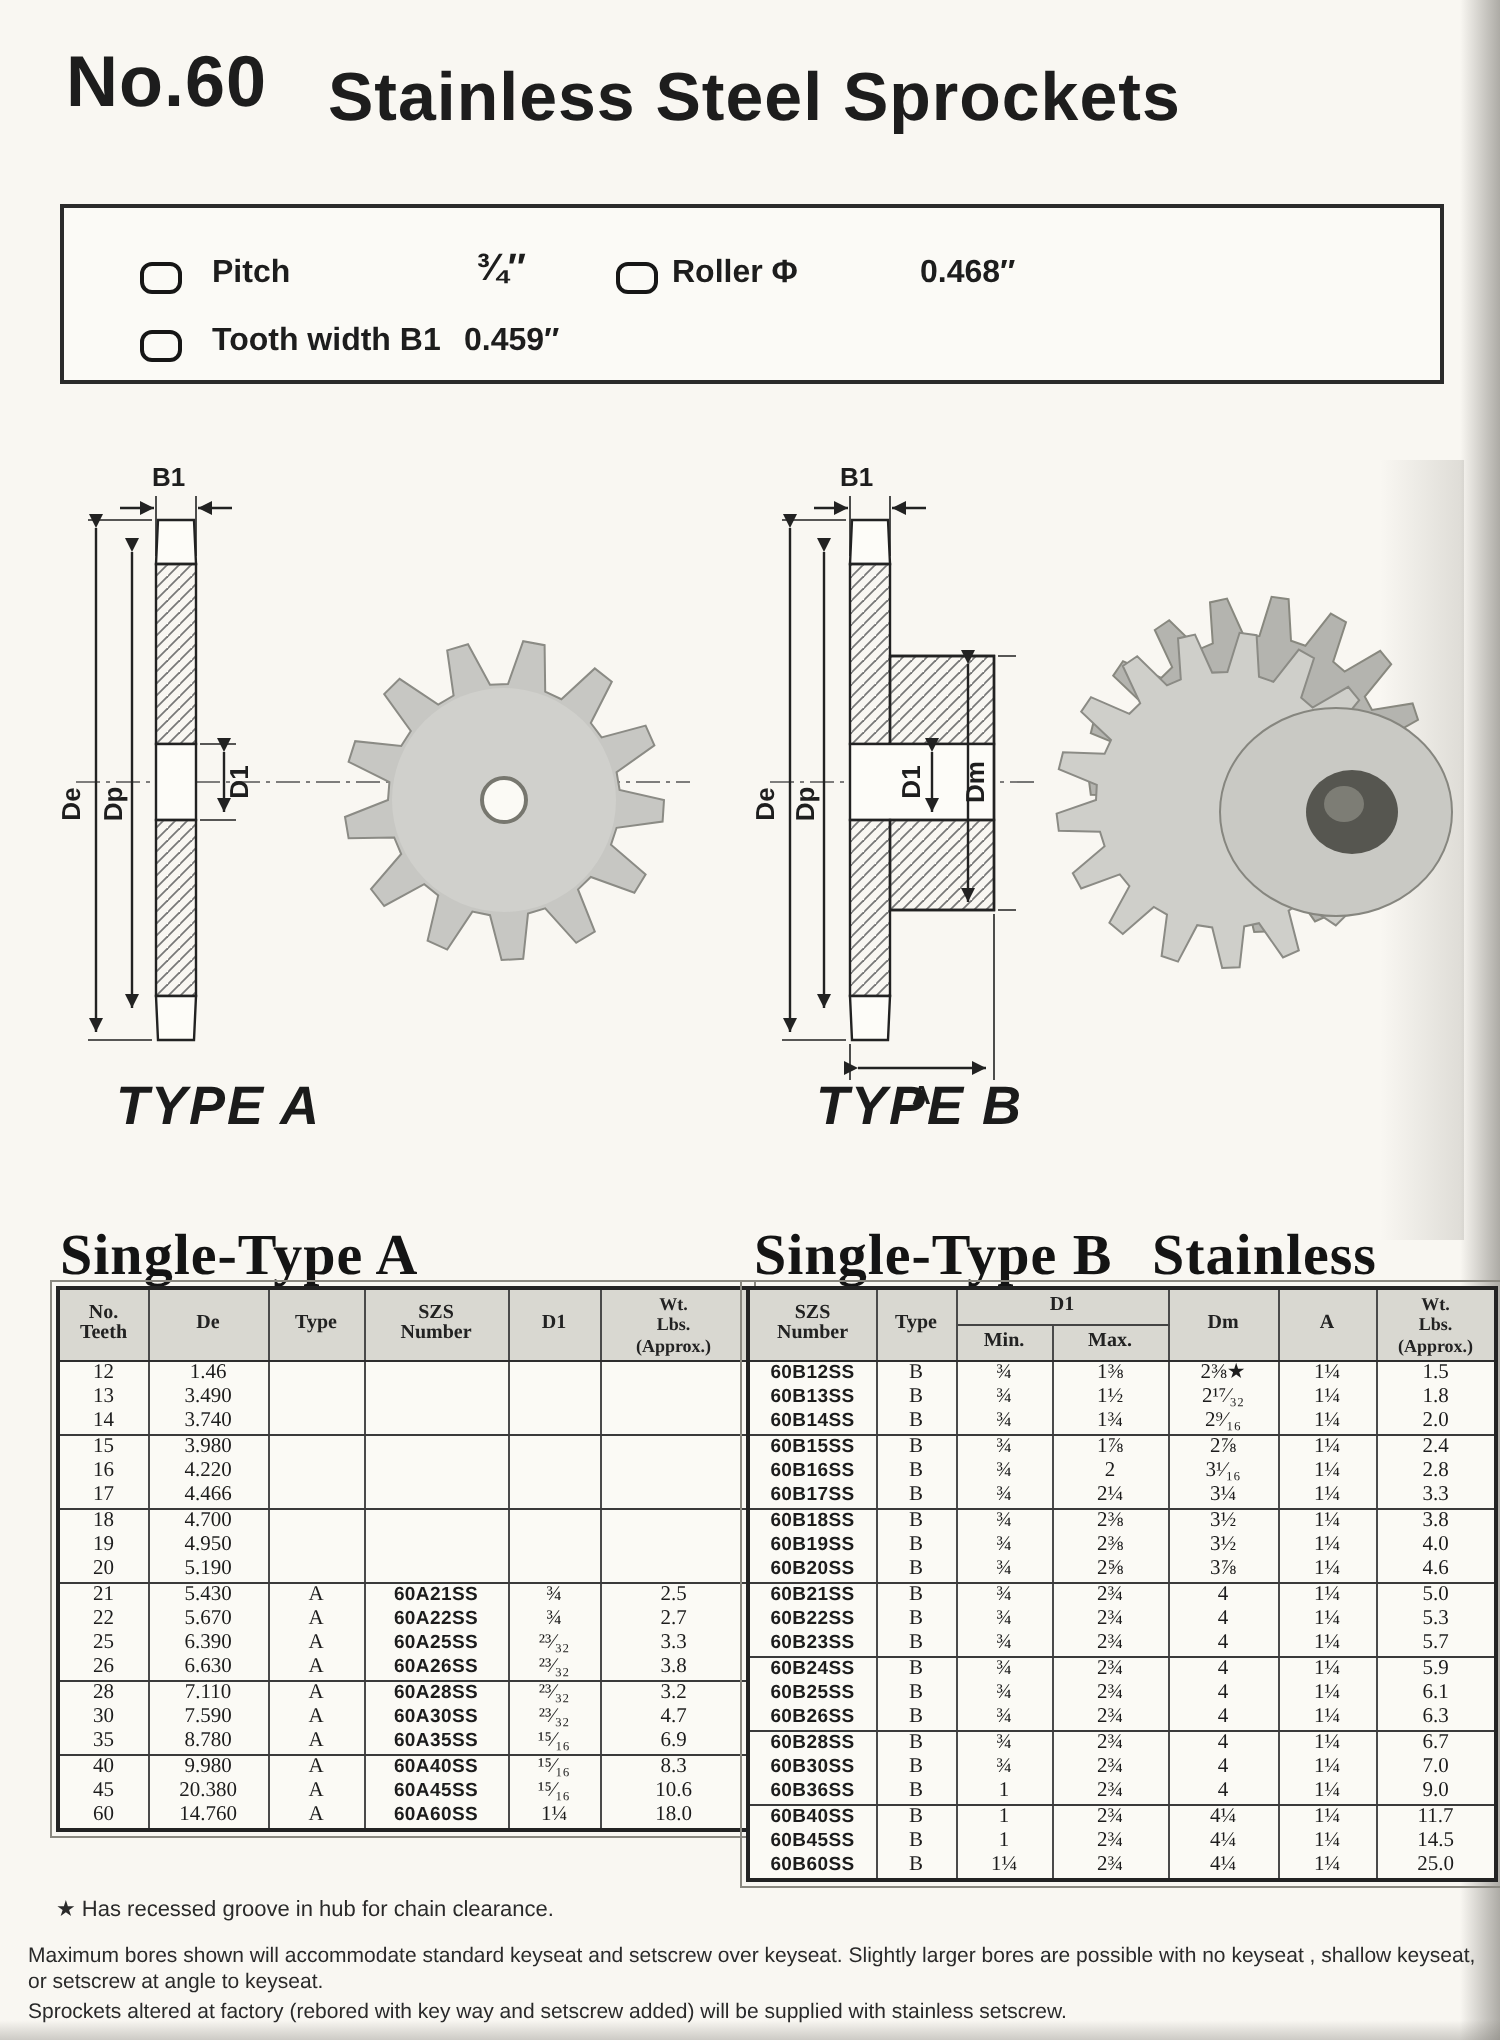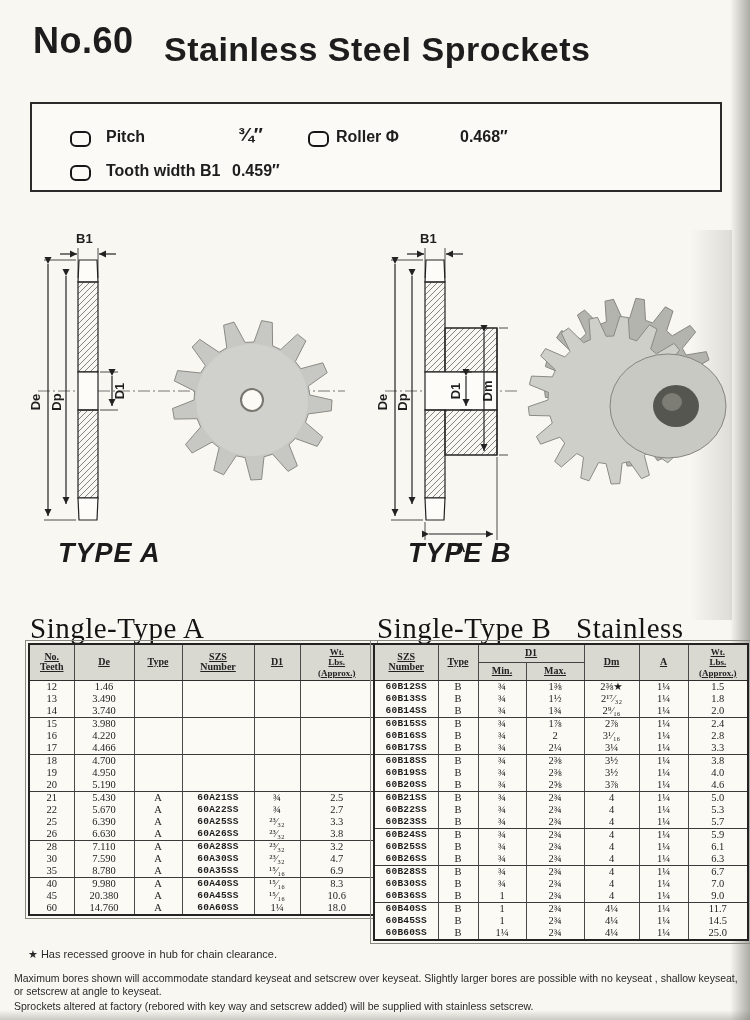--- a/index.html
+++ b/index.html
@@ -19,32 +19,32 @@
   #page-title{left:164px;top:30px;font-size:34px;font-weight:700;letter-spacing:.5px;color:#1d1d1d;}
 
   
   #spec-box{left:30px;top:102px;width:688px;height:86px;border:2px solid #2b2b2b;background:rgba(255,255,255,.35);}
   .bullet{display:inline-block;width:17px;height:12px;border:2px solid #161616;border-radius:6px;background:transparent;}
   .spec-label{font-size:16px;font-weight:700;color:#1d1d1d;}
   .spec-value{font-size:16px;font-weight:700;color:#1d1d1d;}
   #pitch-value{font-size:19px;}
 
   
-  .tbl-title{font-family:"Liberation Serif",serif;font-weight:400;font-size:29px;color:#141414;letter-spacing:.5px;}
+  .tbl-title{font-family:"Liberation Serif",serif;font-weight:700;font-size:29px;color:#141414;letter-spacing:.5px;}
 
   
   table{border-collapse:collapse;table-layout:fixed;position:absolute;
         background:#fbfaf5;border:2.5px solid #232323;outline:1px solid #8a8880;outline-offset:2px;}
   th,td{padding:0;text-align:center;overflow:hidden;white-space:nowrap;
         border-left:1px solid #4a4a4a;border-right:1px solid #4a4a4a;}
   th{background:#d9d8d1;font-family:"Liberation Serif",serif;font-weight:700;font-size:10px;
-     line-height:10.5px;white-space:pre-line;border-bottom:1.6px solid #2d2d2d;vertical-align:middle;text-decoration:underline;}
+     line-height:10.5px;white-space:pre-line;border-bottom:1.6px solid #2d2d2d;vertical-align:middle;}
   td{height:12px;line-height:12px;font-family:"Liberation Serif",serif;font-size:10.5px;color:#1c1c1c;}
   tr.g td{border-bottom:1.6px solid #3a3a3a;}
-  td.szs{font-family:Liberation Mono, monospace;font-weight:700;font-size:9.5px;letter-spacing:.2px;}
+  td.szs{font-family:Liberation Sans, sans-serif;font-weight:700;font-size:9.5px;letter-spacing:.2px;}
 
   
   #footnote-star{left:28px;top:948px;font-size:11px;color:#2a2a2a;}
   #footnote-block{left:14px;top:972px;width:724px;font-size:10.5px;line-height:13px;color:#2a2a2a;}
   #footnote-line2{left:14px;top:1000px;width:724px;font-size:10.5px;color:#2a2a2a;}
 
   svg text{font-family:"Liberation Sans",sans-serif;}
   .dim-label{font-size:13px;font-weight:600;fill:#1e1e1e;}
   .caption{font-size:27px;font-weight:700;font-style:italic;fill:#1b1b1b;letter-spacing:1px;}
 </style>

